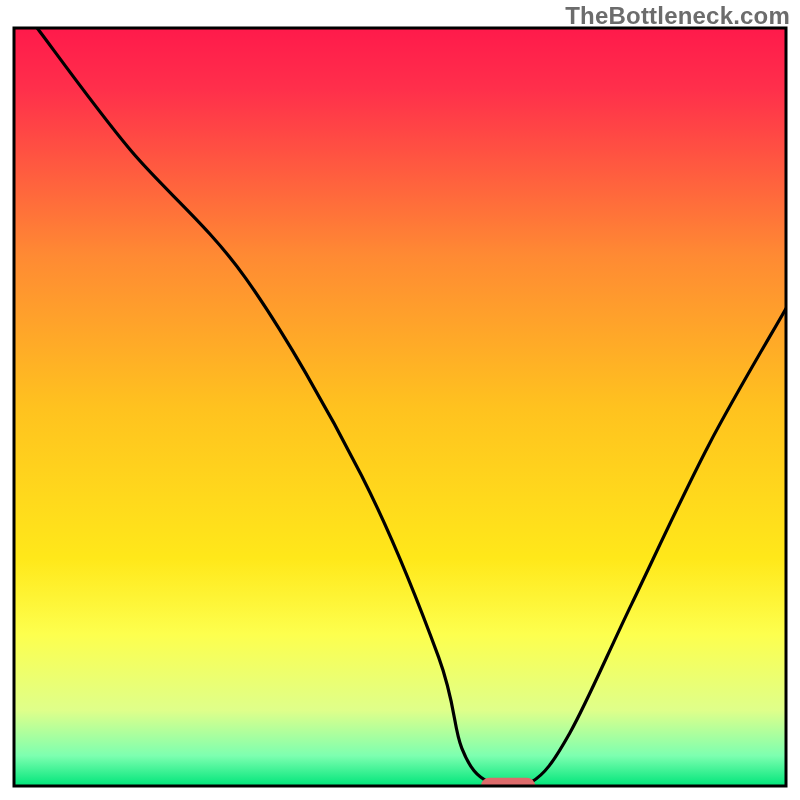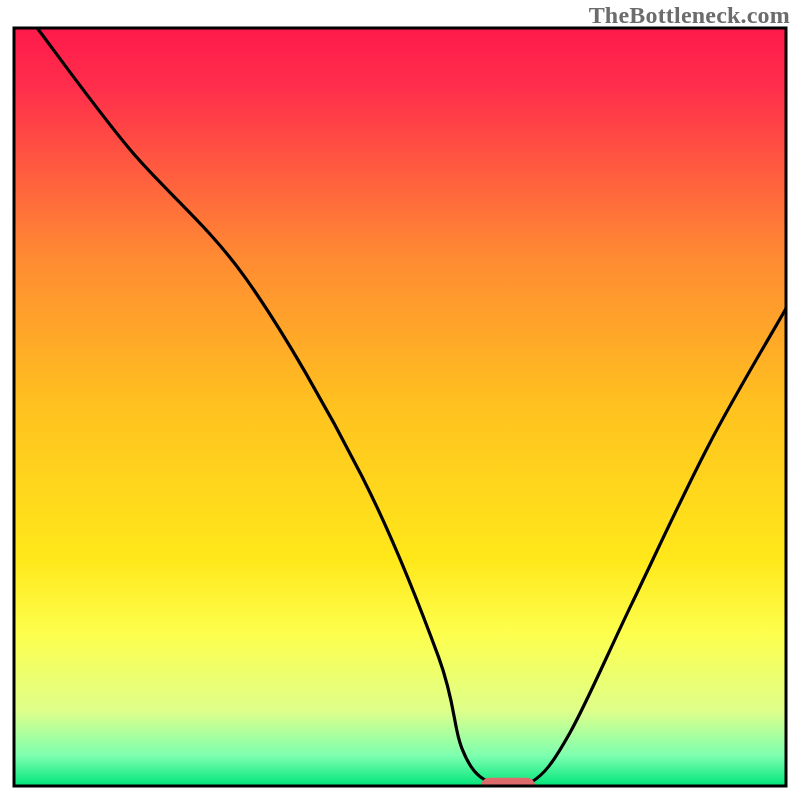--- a/index.html
+++ b/index.html
@@ -12,21 +12,21 @@
   }
   .wrapper {
     position: relative;
     width: 800px;
     height: 800px;
   }
   .watermark {
     position: absolute;
     top: 2px;
     right: 10px;
-    font-family: Liberation Serif, serif;
+    font-family: Liberation Sans, sans-serif;
     font-size: 24px;
     font-weight: 600;
     color: #6c6c6c;
     letter-spacing: 0.2px;
     z-index: 3;
   }
   svg.chart {
     position: absolute;
     top: 0;
     left: 0;

